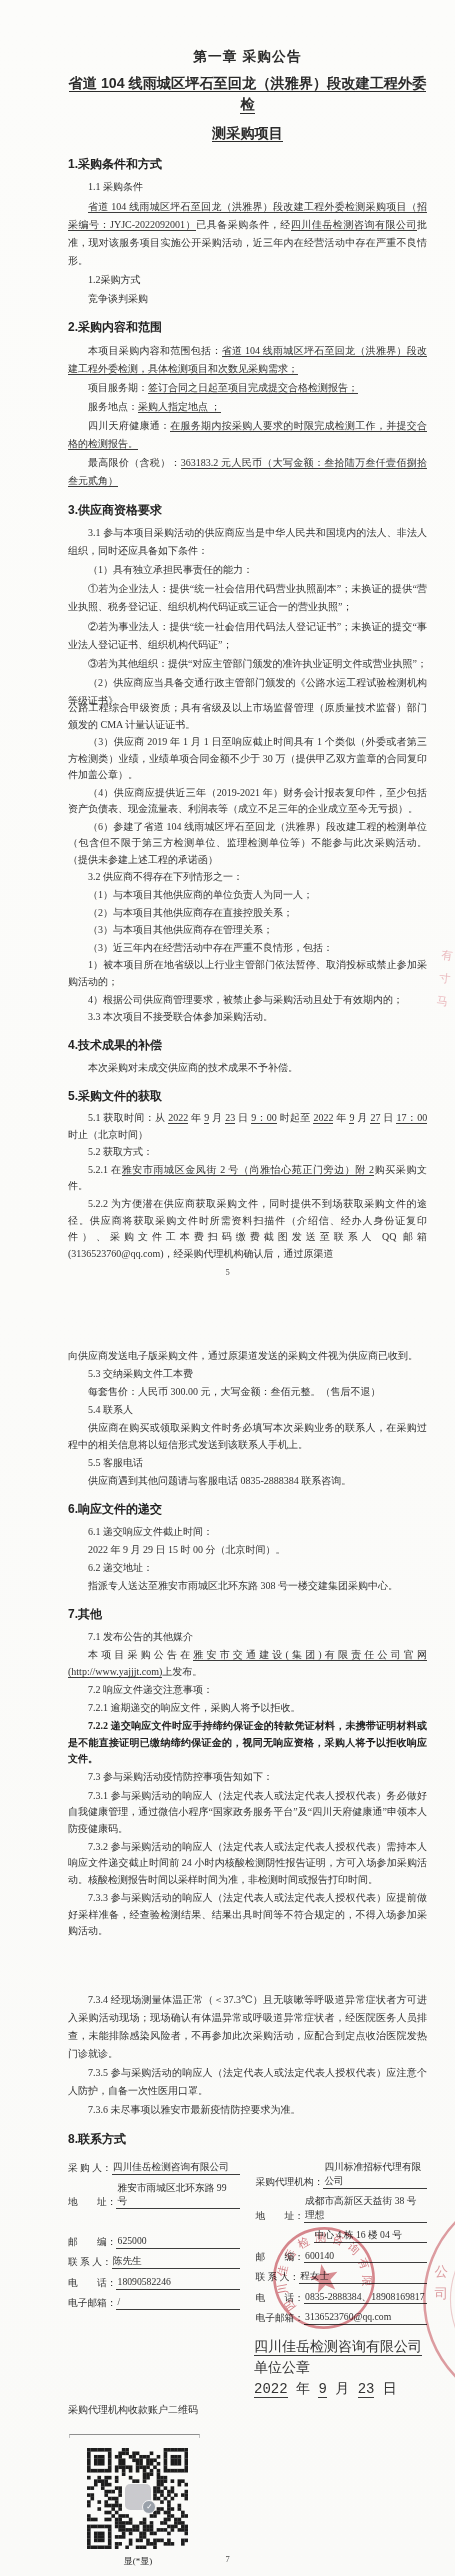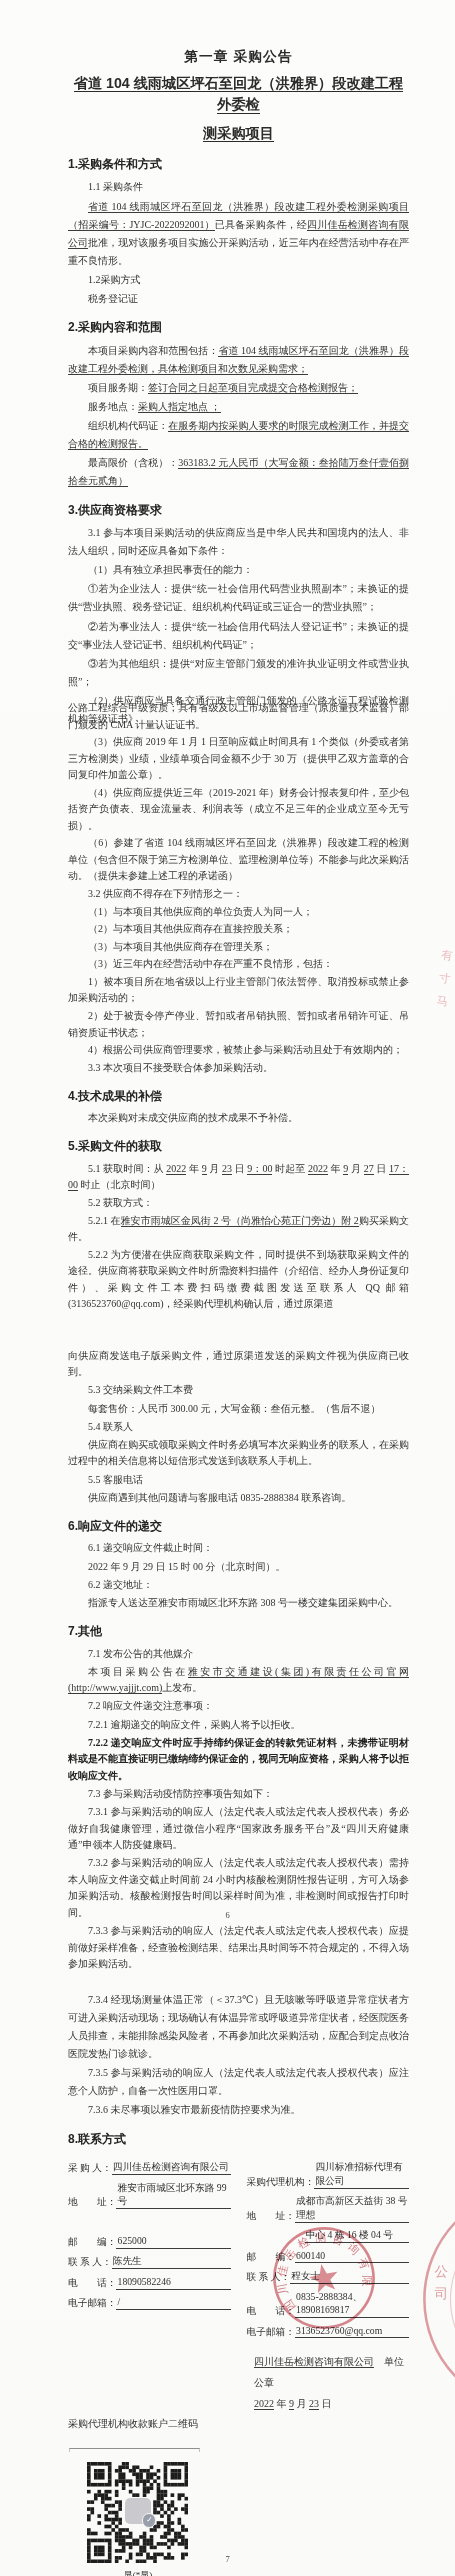--- a/index.html
+++ b/index.html
@@ -6,21 +6,21 @@
   html,body{margin:0;padding:0;}
   body{
     width:455px;height:2576px;
     background:#fbfbf9;
     color:#333;
     font-family:"Liberation Serif","DejaVu Serif",serif;
     overflow:hidden;
   }
   .canvas{position:relative;width:455px;height:2576px;background:linear-gradient(180deg,#fcfcfa 0%,#fafaf8 100%);}
   .page{position:absolute;left:0;width:455px;}
-  .content{padding-left:68px;padding-right:46px;}
+  .content{padding-left:68px;padding-right:28px;}
   [data-page="4"]{top:0;height:645px;}
   [data-page="5"]{top:645px;height:644px;}
   [data-page="6"]{top:1289px;height:643px;}
   [data-page="7"]{top:1933px;height:643px;}
   [data-page="4"] .content{padding-top:48px;}
   [data-page="5"] .content{padding-top:54px;}
   [data-page="6"] .content{padding-top:57px;}
   [data-page="7"] .content{padding-top:57px;}
 
   .h1c{font-family:"Liberation Sans","DejaVu Sans",sans-serif;font-weight:700;font-size:13.7px;line-height:18px;text-align:center;color:#2b2b2b;letter-spacing:1.1px;}
@@ -40,21 +40,21 @@
 
   
   .contacts{display:flex;gap:16px;margin-top:12.5px;font-size:9.7px;}
   .ccol{flex:1;min-width:0;}
   .crow{display:flex;align-items:flex-end;margin-bottom:5.7px;line-height:13.7px;}
   .clabel{white-space:pre;flex:0 0 auto;color:#303030;}
   .cval{flex:1;border-bottom:0.9px solid #3c3c3c;padding:0 1.1px;min-height:13.7px;color:#2e2e2e;}
   .crow.blank .cval{border-bottom:none;}
 
   
-  .sign{margin:6.8px 0 0 186px;font-size:10px;line-height:21px;position:relative;z-index:1;}
+  .sign{margin:6.8px 0 0 186px;font-size:14px;line-height:21px;position:relative;z-index:1;font-family:Liberation Mono, monospace;}
   .seal-main{position:absolute;left:268px;top:289px;width:112px;height:112px;transform:rotate(-11deg);opacity:.85;mix-blend-mode:multiply;z-index:3;pointer-events:none;}
   .seal-edge{position:absolute;right:0;top:274px;width:68px;height:188px;opacity:.55;mix-blend-mode:multiply;z-index:3;pointer-events:none;}
   .edge-frag{position:absolute;right:4.6px;top:303px;display:flex;flex-direction:column;gap:8px;color:#d4626e;opacity:.42;font-size:11.4px;transform:rotate(6deg);z-index:3;font-family:"Liberation Sans",sans-serif;}
   .edge-frag span{display:block;}
 
   
   .bline{width:129px;height:2.8px;border-top:1.1px solid #8f8f8f;border-left:1.1px solid #c2c2c2;border-right:1.1px solid #c2c2c2;margin:15px 0 0 1.1px;}
   .qrwrap{position:relative;width:101px;height:101px;margin:10.2px 0 0 19.4px;}
   .qrwrap svg{display:block;}
   .qrlogo{position:absolute;left:38px;top:36px;width:26px;height:26px;background:#cacace;border-radius:5.1px;}
@@ -68,26 +68,26 @@
 
   <section class="page" data-page="4">
     <div class="content">
         <div class="h1c"><span>第一章 采购公告</span></div>
         <div class="tc"><span class="u">省道 104 线雨城区坪石至回龙（洪雅界）段改建工程外委检</span></div>
         <div class="tc"><span class="u">测采购项目</span></div>
         <div class="h2"><span>1.采购条件和方式</span></div>
         <div class="bd ind"><span>1.1 采购条件</span></div>
         <div class="bd ind"><span class="u">省道 104 线雨城区坪石至回龙（洪雅界）段改建工程外委检测采购项目（招采编号：JYJC-2022092001）</span><span>已具备采购条件，经</span><span class="u">四川佳岳检测咨询有限公司</span><span>批准，现对该服务项目实施公开采购活动，近三年内在经营活动中存在严重不良情形。</span></div>
         <div class="bd ind"><span>1.2采购方式</span></div>
-        <div class="bd ind"><span>税务登记证</span></div>
+        <div class="bd ind"><span>竞争谈判采购</span></div>
         <div class="h2"><span>2.采购内容和范围</span></div>
         <div class="bd ind"><span>本项目采购内容和范围包括：</span><span class="u">省道 104 线雨城区坪石至回龙（洪雅界）段改建工程外委检测，具体检测项目和次数见采购需求；</span></div>
         <div class="bd ind"><span>项目服务期：</span><span class="u">签订合同之日起至项目完成提交合格检测报告；</span></div>
         <div class="bd ind"><span>服务地点：</span><span class="u">采购人指定地点 ；</span></div>
-        <div class="bd ind"><span>组织机构代码证：</span><span class="u">在服务期内按采购人要求的时限完成检测工作，并提交合格的检测报告。</span></div>
+        <div class="bd ind"><span>四川天府健康通：</span><span class="u">在服务期内按采购人要求的时限完成检测工作，并提交合格的检测报告。</span></div>
         <div class="bd ind"><span>最高限价（含税）：</span><span class="u">363183.2 元人民币（大写金额：叁拾陆万叁仟壹佰捌拾叁元贰角）</span></div>
         <div class="h2"><span>3.供应商资格要求</span></div>
         <div class="bd ind"><span>3.1 参与本项目采购活动的供应商应当是中华人民共和国境内的法人、非法人组织，同时还应具备如下条件：</span></div>
         <div class="bd ind"><span>（1）具有独立承担民事责任的能力：</span></div>
         <div class="bd ind"><span>①若为企业法人：提供“统一社会信用代码营业执照副本”；未换证的提供“营业执照、税务登记证、组织机构代码证或三证合一的营业执照”；</span></div>
         <div class="bd ind"><span>②若为事业法人：提供“统一社会信用代码法人登记证书”；未换证的提交“事业法人登记证书、组织机构代码证”；</span></div>
         <div class="bd ind"><span>③若为其他组织：提供“对应主管部门颁发的准许执业证明文件或营业执照”；</span></div>
         <div class="bd ind"><span>（2）供应商应当具备交通行政主管部门颁发的《公路水运工程试验检测机构等级证书》</span></div>
       </div>
     <div class="pageno">4</div>
@@ -98,21 +98,20 @@
         <div class="bd"><span>公路工程综合甲级资质；具有省级及以上市场监督管理（原质量技术监督）部门颁发的 CMA 计量认证证书。</span></div>
         <div class="bd ind"><span>（3）供应商 2019 年 1 月 1 日至响应截止时间具有 1 个类似（外委或者第三方检测类）业绩，业绩单项合同金额不少于 30 万（提供甲乙双方盖章的合同复印件加盖公章）。</span></div>
         <div class="bd ind"><span>（4）供应商应提供近三年（2019-2021 年）财务会计报表复印件，至少包括资产负债表、现金流量表、利润表等（成立不足三年的企业成立至今无亏损）。</span></div>
         <div class="bd ind"><span>（6）参建了省道 104 线雨城区坪石至回龙（洪雅界）段改建工程的检测单位（包含但不限于第三方检测单位、监理检测单位等）不能参与此次采购活动。（提供未参建上述工程的承诺函）</span></div>
         <div class="bd ind"><span>3.2 供应商不得存在下列情形之一：</span></div>
         <div class="bd ind"><span>（1）与本项目其他供应商的单位负责人为同一人；</span></div>
         <div class="bd ind"><span>（2）与本项目其他供应商存在直接控股关系；</span></div>
         <div class="bd ind"><span>（3）与本项目其他供应商存在管理关系；</span></div>
         <div class="bd ind"><span>（3）近三年内在经营活动中存在严重不良情形，包括：</span></div>
         <div class="bd ind"><span>1）被本项目所在地省级以上行业主管部门依法暂停、取消投标或禁止参加采购活动的；</span></div>
-        <div class="bd ind"><span>2）处于被责令停产停业、暂扣或者吊销执照、暂扣或者吊销许可证、吊销资质证书状态；</span></div>
         <div class="bd ind"><span>4）根据公司供应商管理要求，被禁止参与采购活动且处于有效期内的；</span></div>
         <div class="bd ind"><span>3.3 本次项目不接受联合体参加采购活动。</span></div>
         <div class="h2"><span>4.技术成果的补偿</span></div>
         <div class="bd ind"><span>本次采购对未成交供应商的技术成果不予补偿。</span></div>
         <div class="h2"><span>5.采购文件的获取</span></div>
         <div class="bd ind"><span>5.1 获取时间：从 </span><span class="u">2022</span><span> 年 </span><span class="u">9</span><span> 月 </span><span class="u">23</span><span> 日 </span><span class="u">9：00</span><span> 时起至 </span><span class="u">2022</span><span> 年 </span><span class="u">9</span><span> 月 </span><span class="u">27</span><span> 日 </span><span class="u">17：00</span><span> 时止（北京时间）</span></div>
         <div class="bd ind"><span>5.2 获取方式：</span></div>
         <div class="bd ind"><span>5.2.1 在</span><span class="u">雅安市雨城区金凤街 2 号（尚雅怡心苑正门旁边）附 2</span><span>购买采购文件。</span></div>
         <div class="bd ind"><span>5.2.2 为方便潜在供应商获取采购文件，同时提供不到场获取采购文件的途径。供应商将获取采购文件时所需资料扫描件（介绍信、经办人身份证复印件）、采购文件工本费扫码缴费截图发送至联系人 QQ 邮箱(3136523760@qq.com)，经采购代理机构确认后，通过原渠道</span></div>
       </div>

